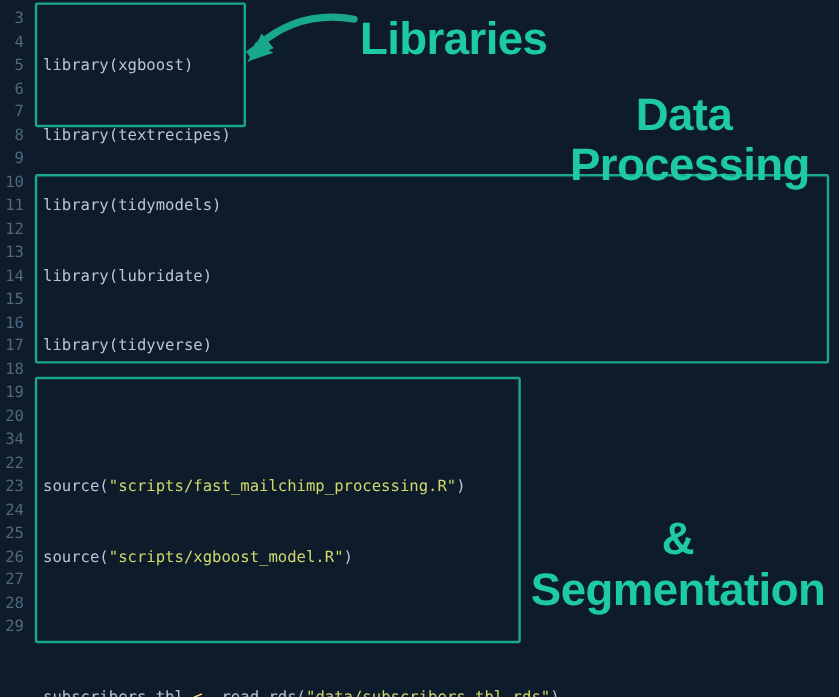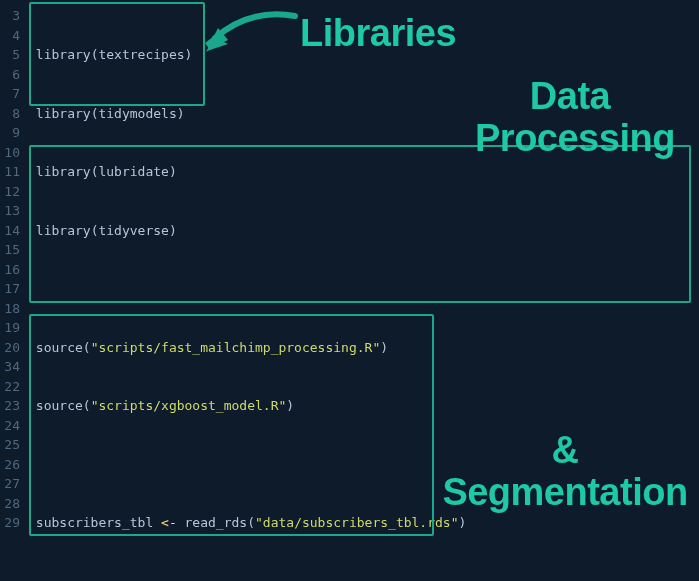--- a/index.html
+++ b/index.html
@@ -83,20 +83,21 @@
     <div>22</div>
     <div>23</div>
     <div>24</div>
     <div>25</div>
     <div>26</div>
     <div>27</div>
     <div>28</div>
     <div>29</div>
   </div>
   <div class="code">
+    <div> <span class="tok-fn">library</span>(<span class="tok-pkg">xgboost</span>)</div>
     <div> <span class="tok-fn">library</span>(<span class="tok-pkg">textrecipes</span>)</div>
     <div> <span class="tok-fn">library</span>(<span class="tok-pkg">tidymodels</span>)</div>
     <div> <span class="tok-fn">library</span>(<span class="tok-pkg">lubridate</span>)</div>
     <div> <span class="tok-fn">library</span>(<span class="tok-pkg">tidyverse</span>)</div>
     <div> </div>
     <div> <span class="tok-fn">source</span>(<span class="tok-str">"scripts/fast_mailchimp_processing.R"</span>)</div>
     <div> <span class="tok-fn">source</span>(<span class="tok-str">"scripts/xgboost_model.R"</span>)</div>
     <div> </div>
     <div> <span>subscribers_tbl</span> <span class="tok-assign">&lt;-</span> <span class="tok-fn">read_rds</span>(<span class="tok-str">"data/subscribers_tbl.rds"</span>)</div>
     

